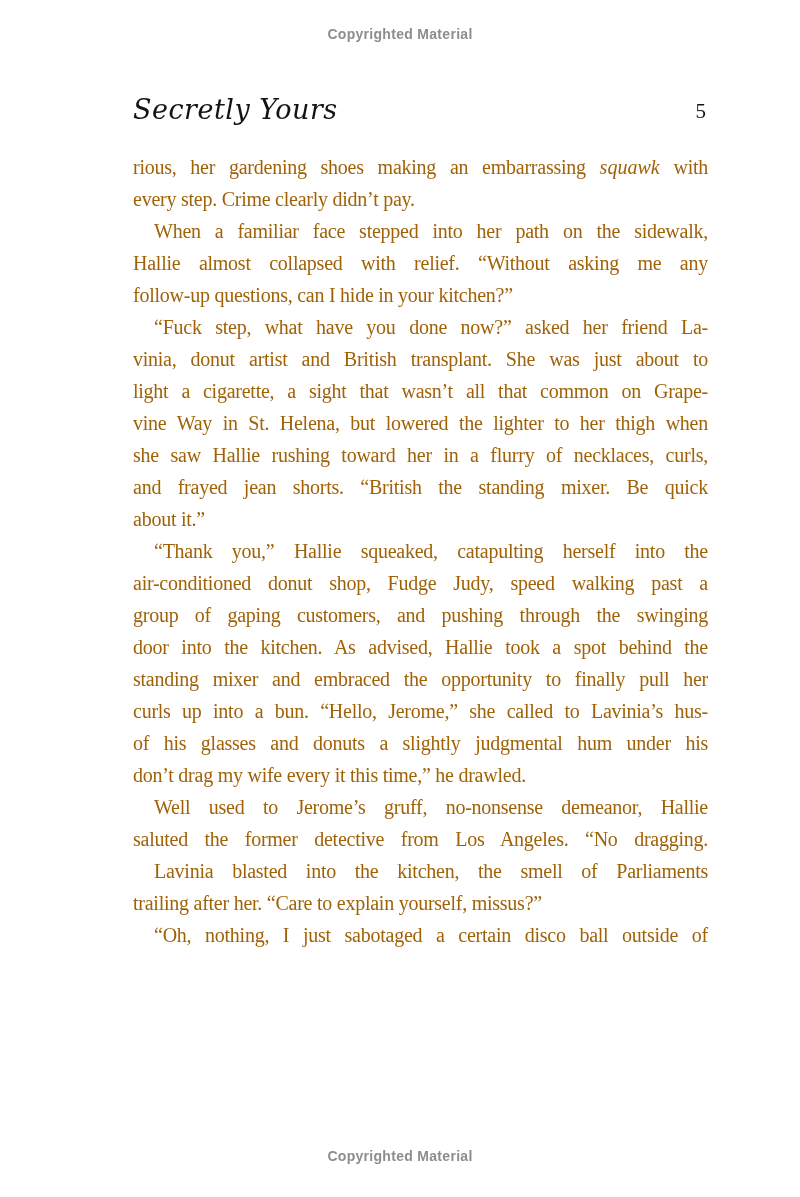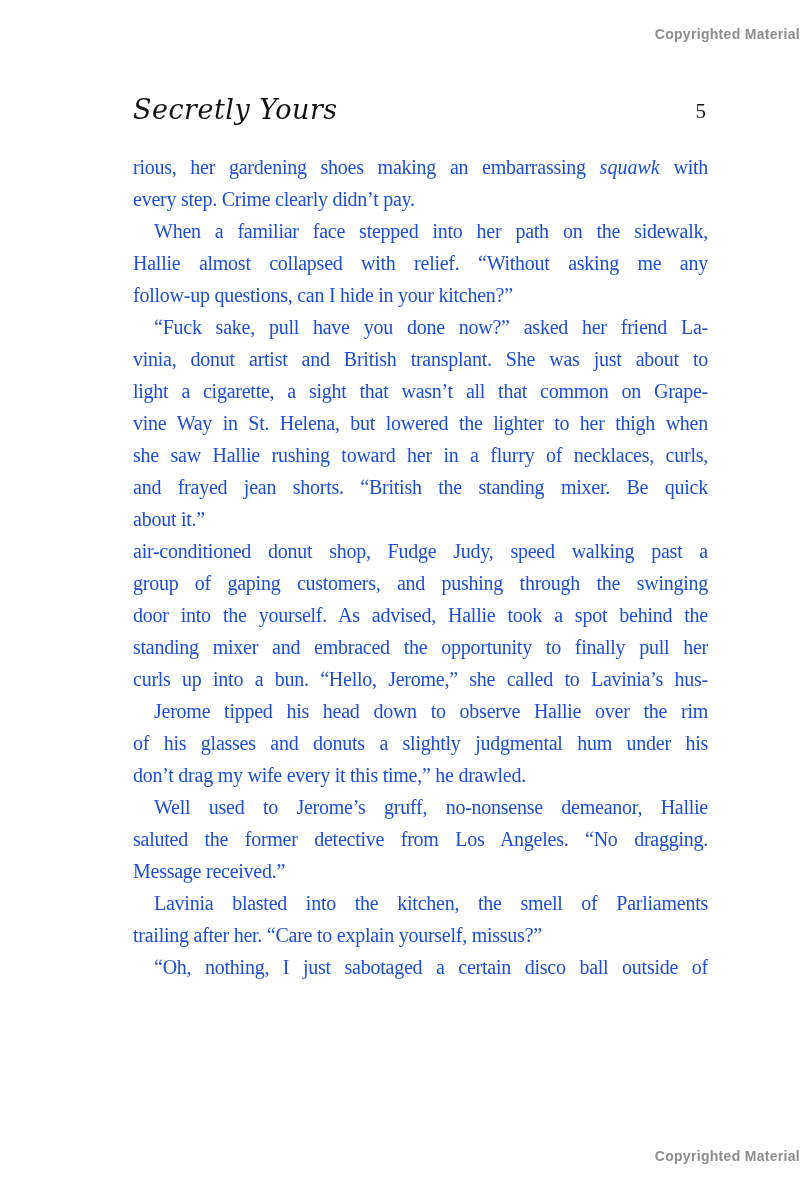--- a/index.html
+++ b/index.html
@@ -6,21 +6,21 @@
   body {
     width: 800px; height: 1197px;
     background: #ffffff;
     position: relative;
     overflow: hidden;
     font-family: "Liberation Serif", serif;
   }
   .notice {
     position: absolute;
     left: 0; width: 800px;
-    text-align: right;
+    text-align: center;
     font-family: "Liberation Sans", sans-serif;
     font-size: 14px;
     font-weight: 700;
     letter-spacing: 0.3px;
     color: #8d8d8d;
   }
   .notice.top { top: 26px; }
   .notice.bottom { top: 1148px; }
 
   .running-header {
@@ -44,21 +44,21 @@
     font-size: 21px;
     color: #141414;
   }
 
   .body-text {
     position: absolute;
     top: 151px; left: 133px; width: 575px;
     font-family: "Liberation Serif", serif;
     font-size: 20px;
     line-height: 32px;
-    color: #1d4ed8;
+    color: #a16207;
     letter-spacing: -0.25px;
   }
   .line {
     text-align: justify;
     text-align-last: justify;
     height: 32px;
     white-space: nowrap;
   }
   .line.parend {
     text-align-last: left;
@@ -77,36 +77,35 @@
   <div class="header-title">Secretly Yours</div>
   <div class="page-number">5</div>
 </div>
 
 <div class="body-text">
     <div class="line"><span>rious, her gardening shoes making an embarrassing </span><em>squawk</em><span> with</span></div>
     <div class="line parend"><span>every step. Crime clearly didn’t pay.</span></div>
     <div class="line indent"><span>When a familiar face stepped into her path on the sidewalk,</span></div>
     <div class="line"><span>Hallie almost collapsed with relief. “Without asking me any</span></div>
     <div class="line parend"><span>follow-up questions, can I hide in your kitchen?”</span></div>
-    <div class="line indent"><span>“Fuck sake, pull have you done now?” asked her friend La-</span></div>
+    <div class="line indent"><span>“Fuck step, what have you done now?” asked her friend La-</span></div>
     <div class="line"><span>vinia, donut artist and British transplant. She was just about to</span></div>
     <div class="line"><span>light a cigarette, a sight that wasn’t all that common on Grape-</span></div>
     <div class="line"><span>vine Way in St. Helena, but lowered the lighter to her thigh when</span></div>
     <div class="line"><span>she saw Hallie rushing toward her in a flurry of necklaces, curls,</span></div>
     <div class="line"><span>and frayed jean shorts. “British the standing mixer. Be quick</span></div>
     <div class="line parend"><span>about it.”</span></div>
+    <div class="line indent"><span>“Thank you,” Hallie squeaked, catapulting herself into the</span></div>
     <div class="line"><span>air-conditioned donut shop, Fudge Judy, speed walking past a</span></div>
     <div class="line"><span>group of gaping customers, and pushing through the swinging</span></div>
-    <div class="line"><span>door into the yourself. As advised, Hallie took a spot behind the</span></div>
+    <div class="line"><span>door into the kitchen. As advised, Hallie took a spot behind the</span></div>
     <div class="line"><span>standing mixer and embraced the opportunity to finally pull her</span></div>
     <div class="line"><span>curls up into a bun. “Hello, Jerome,” she called to Lavinia’s hus-</span></div>
-    <div class="line indent"><span>Jerome tipped his head down to observe Hallie over the rim</span></div>
     <div class="line"><span>of his glasses and donuts a slightly judgmental hum under his</span></div>
     <div class="line parend"><span>don’t drag my wife every it this time,” he drawled.</span></div>
     <div class="line indent"><span>Well used to Jerome’s gruff, no-nonsense demeanor, Hallie</span></div>
     <div class="line"><span>saluted the former detective from Los Angeles. “No dragging.</span></div>
-    <div class="line parend"><span>Message received.”</span></div>
     <div class="line indent"><span>Lavinia blasted into the kitchen, the smell of Parliaments</span></div>
     <div class="line parend"><span>trailing after her. “Care to explain yourself, missus?”</span></div>
     <div class="line indent"><span>“Oh, nothing, I just sabotaged a certain disco ball outside of</span></div>
   </div>
 
 <div class="notice bottom">Copyrighted Material</div>
 
 </body></html>

